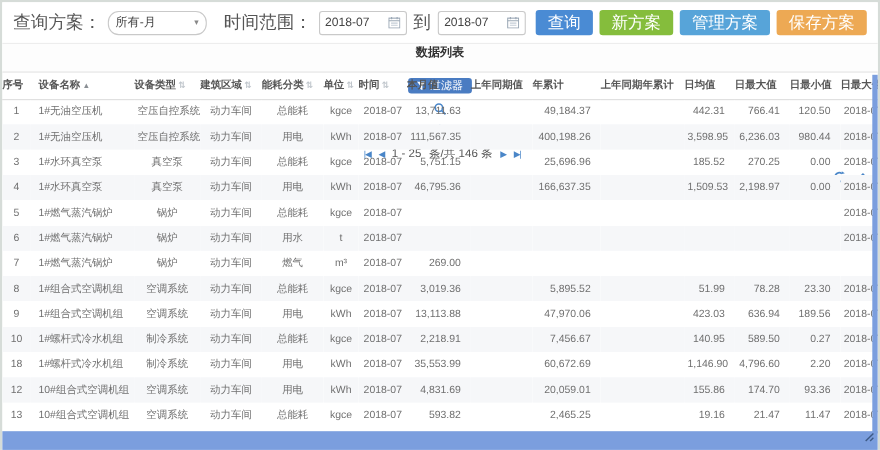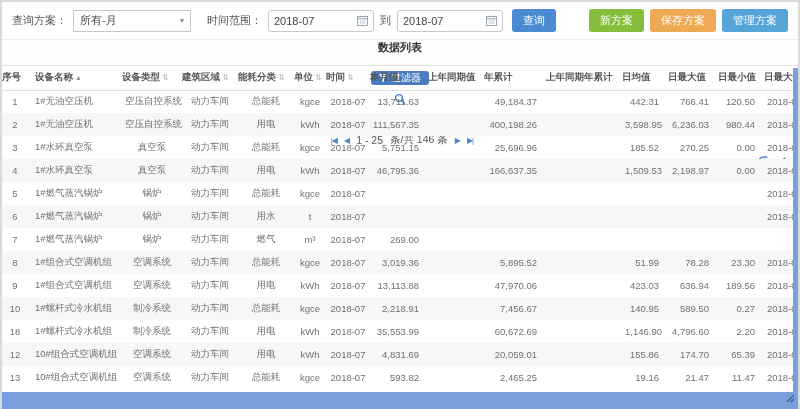--- a/index.html
+++ b/index.html
@@ -7,29 +7,29 @@
     --c-filter:#4a7cc2; --c-scroll:#7b9ede; --c-icon:#4a86c8;
   }
   *{box-sizing:border-box; margin:0; padding:0;}
   body{font-family:"Liberation Sans","DejaVu Sans",sans-serif; background:#eef1f4;}
   .page{width:800px;height:409px;background:#fff;border:2px solid #d6dcd8;border-bottom:none;
         position:relative;overflow:hidden;}
 
   
   .query-bar{height:38px;display:flex;align-items:center;padding:0 10px;gap:6px;
              border-bottom:1px solid #ededed;background:#fff;}
-  .lbl{font-size:11px;color:#555;white-space:nowrap;}
-  .select-box{width:118px;height:22px;border:1px solid #c9c9c9;border-radius:0;background:#fff;
+  .lbl{font-size:16px;color:#555;white-space:nowrap;}
+  .select-box{width:118px;height:22px;border:1px solid #c9c9c9;border-radius:10px;background:#fff;
               display:flex;align-items:center;justify-content:space-between;padding:0 6px;
               font-size:11px;color:#444;cursor:pointer;}
   .caret{color:#888;font-size:8px;}
   .date-input{width:106px;height:22px;border:1px solid #c9c9c9;border-radius:3px;background:#fff;
               display:flex;align-items:center;justify-content:space-between;padding:0 5px;
               font-size:11px;color:#444;}
-  .btn{height:23px;border:none;border-radius:3px;color:#fff;font-size:11px;padding:0 11px;
+  .btn{height:23px;border:none;border-radius:3px;color:#fff;font-size:15px;padding:0 11px;
        cursor:pointer;white-space:nowrap;}
   .btn-query{background:var(--c-query);margin-left:3px;}
   .right-buttons{margin-left:auto;display:flex;gap:6px;}
   .btn-new{background:var(--c-new);}
   .btn-save{background:var(--c-save);}
   .btn-manage{background:var(--c-manage);}
 
   
   .toolbar{height:26px;display:flex;align-items:center;padding:0 10px;gap:8px;
            border-bottom:1px solid #e3e3e3;background:#fdfdfd;flex-direction:column;}
@@ -97,22 +97,22 @@
             <line x1="3" y1="0.5" x2="3" y2="2.5" stroke="#9aa7b5"></line>
             <line x1="8" y1="0.5" x2="8" y2="2.5" stroke="#9aa7b5"></line>
             <line x1="2.5" y1="6" x2="8.5" y2="6" stroke="#c3ccd6"></line>
             <line x1="2.5" y1="8" x2="8.5" y2="8" stroke="#c3ccd6"></line>
           </svg>
       </span>
     </div>
     <button class="btn btn-query">查询</button>
     <div class="right-buttons">
       <button class="btn btn-new">新方案</button>
+      <button class="btn btn-manage">管理方案</button>
       <button class="btn btn-save">保存方案</button>
-      <button class="btn btn-manage">管理方案</button>
     </div>
   </div>
 
   <div class="toolbar">
     <span class="toolbar-title">数据列表</span>
     <span class="v-divider"></span>
     <button class="btn-filter">
       <span class="tool-icon">
         <svg width="8" height="8" viewBox="0 0 8 8">
             <path d="M0 0 H8 L5 4 V8 L3 7 V4 Z" fill="#ffffff"></path>
@@ -384,21 +384,21 @@
             <td>动力车间</td>
             <td>用电</td>
             <td>kWh</td>
             <td>2018-07</td>
             <td>4,831.69</td>
             <td></td>
             <td>20,059.01</td>
             <td></td>
             <td>155.86</td>
             <td>174.70</td>
-            <td>65.39</td>
+            <td>93.36</td>
             <td>2018-07-16</td>
           </tr>
           <tr>
             <td>13</td>
             <td>10#组合式空调机组</td>
             <td>空调系统</td>
             <td>动力车间</td>
             <td>总能耗</td>
             <td>kgce</td>
             <td>2018-07</td>

